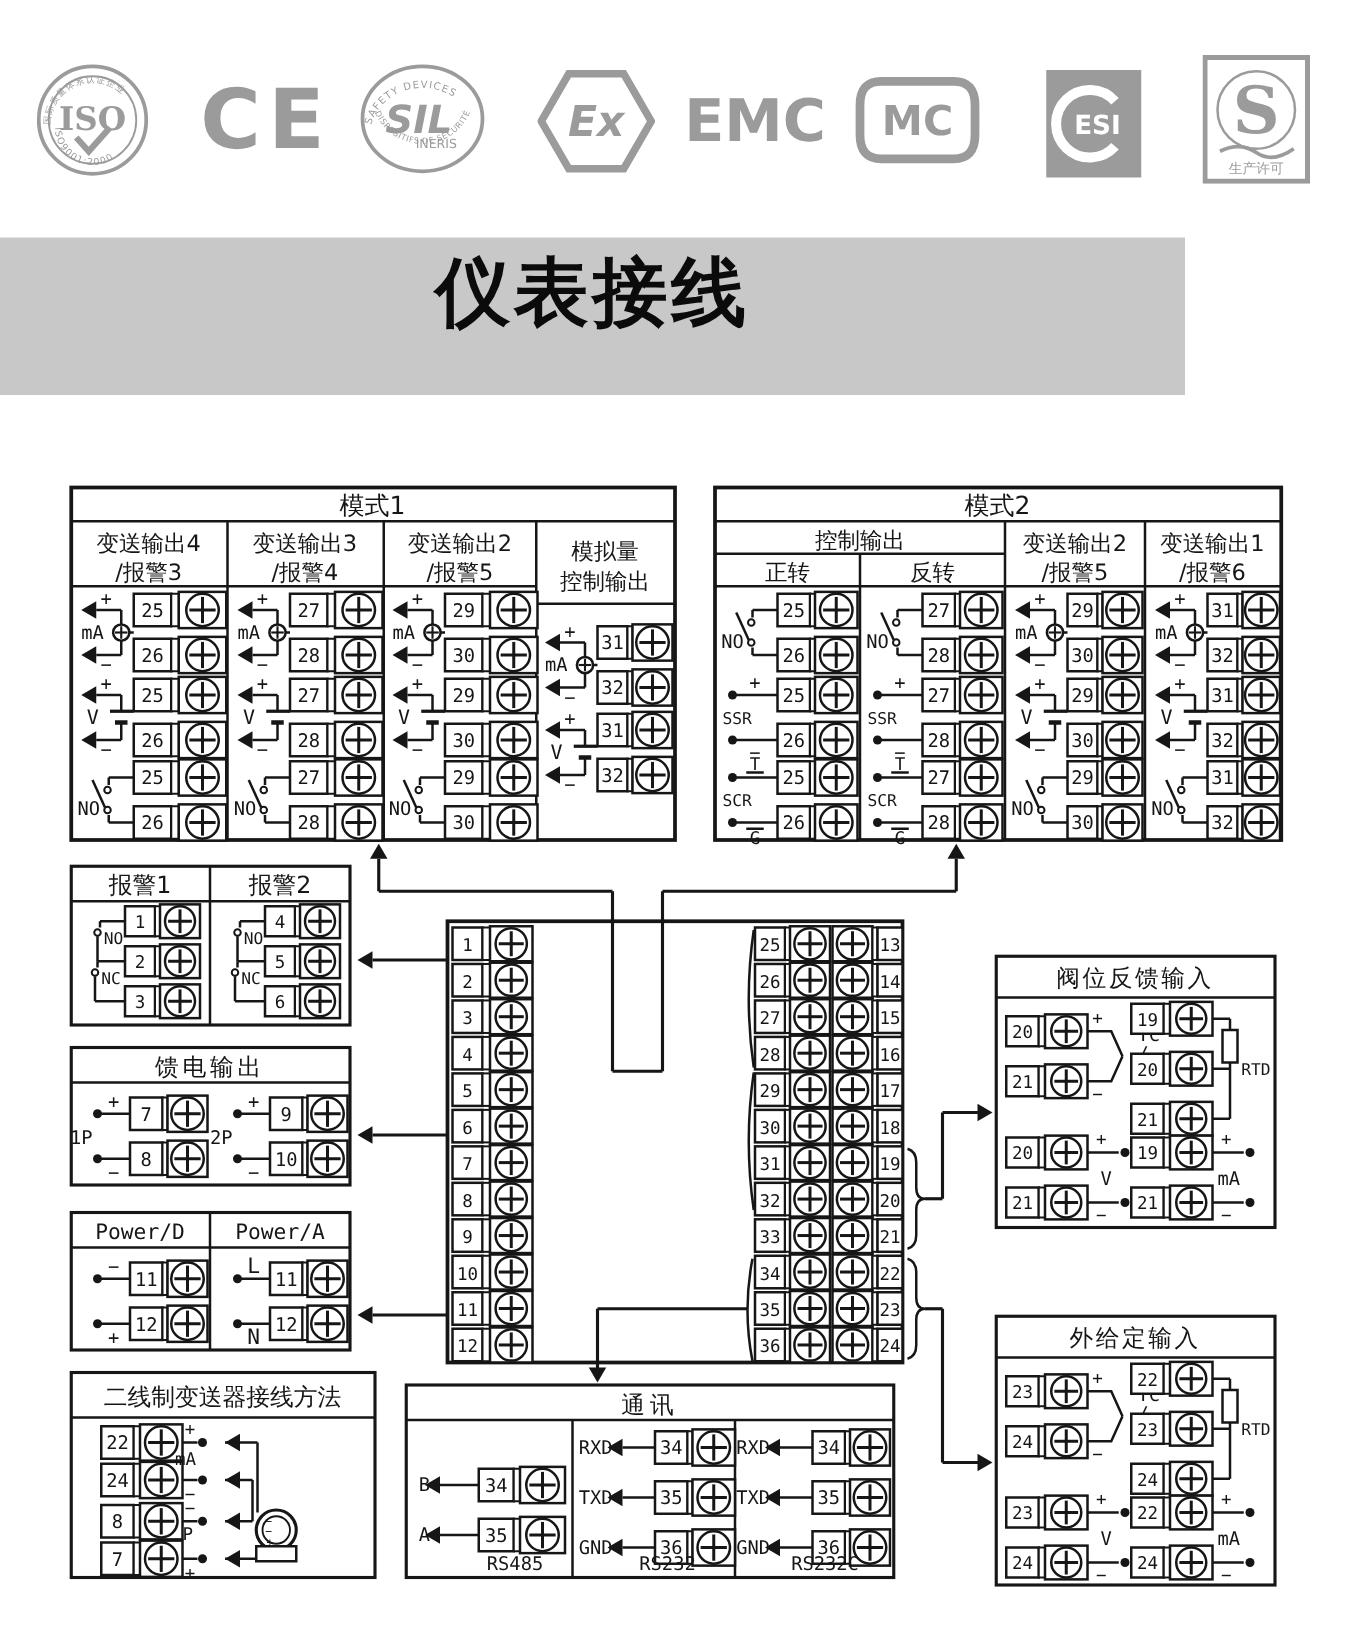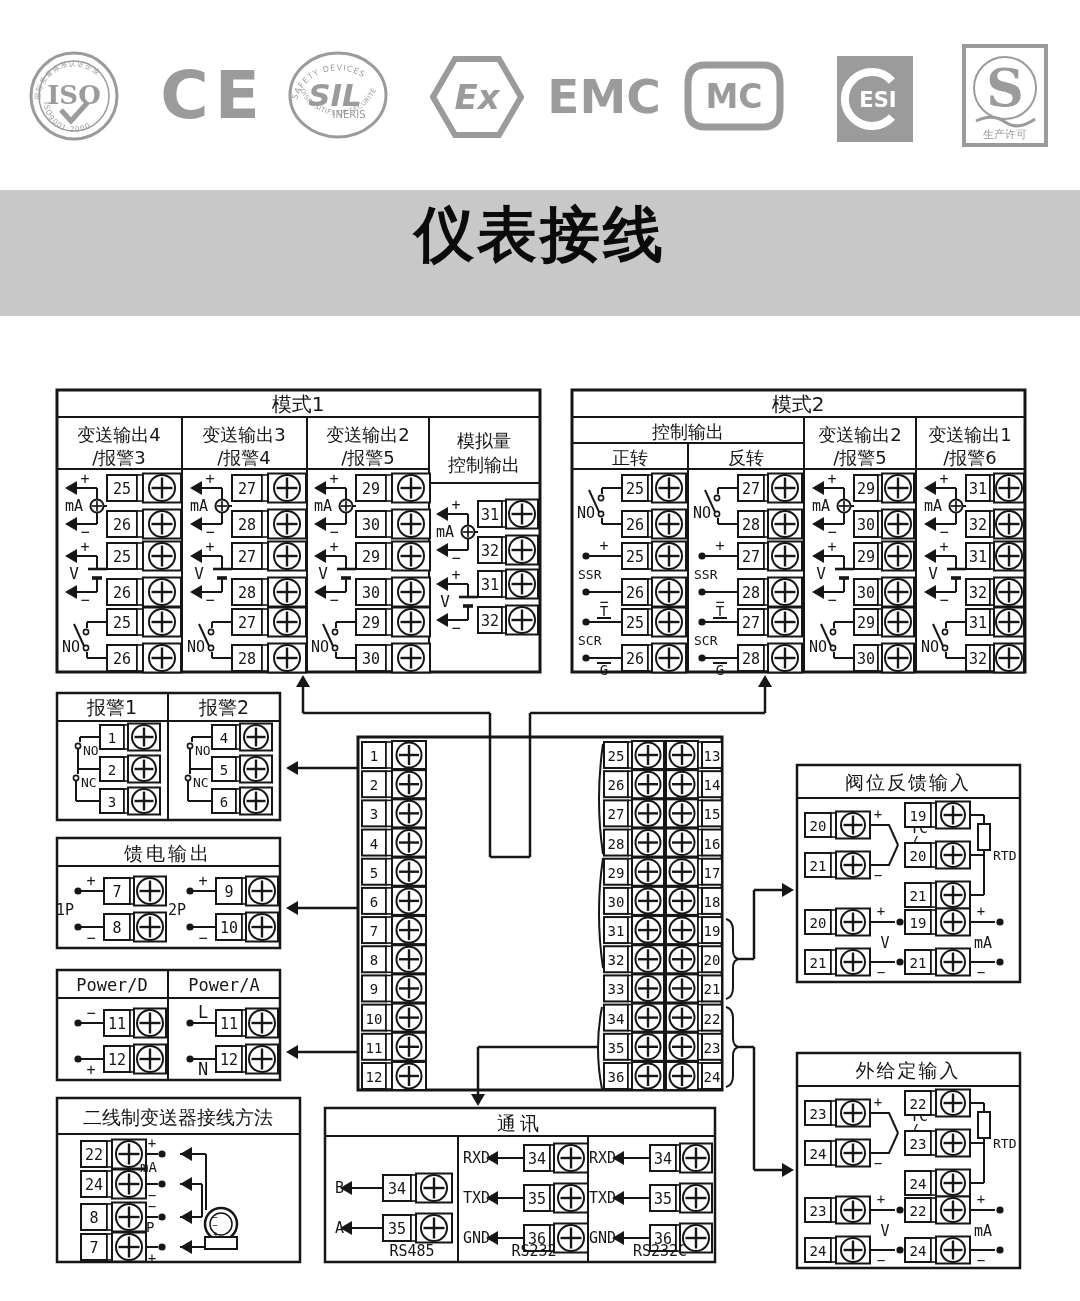--- a/index.html
+++ b/index.html
@@ -1,20 +1,20 @@
 <!DOCTYPE html>
 <html><head>
 <meta charset="utf-8">
 <style>
   html,body{margin:0;padding:0;background:#fff;}
   .page{position:relative;width:1080px;height:1301px;background:#fff;overflow:hidden;
         font-family:"DejaVu Sans","Liberation Sans",sans-serif;}
   .logos{position:absolute;left:0;top:0;width:1080px;height:170px;}
   .logos svg{position:absolute;}
-  .banner{position:absolute;left:0;top:190px;width:1080px;height:126px;background:#c8c8c8;text-align:center;}
+  .banner{position:absolute;left:0;top:190px;width:948px;height:126px;background:#c8c8c8;text-align:center;}
   .banner .t-cn{margin-top:14px;font-size:60px;font-weight:bold;color:#0b0b0b;letter-spacing:3px;line-height:1.0;}
   .banner .t-en{margin-top:-6px;font-size:23px;color:#1b1b1b;letter-spacing:1px;}
   #diagram{position:absolute;left:0;top:0;}
   text{user-select:none;}
 </style>
 </head>
 <body>
 
 <div class="page">
 

